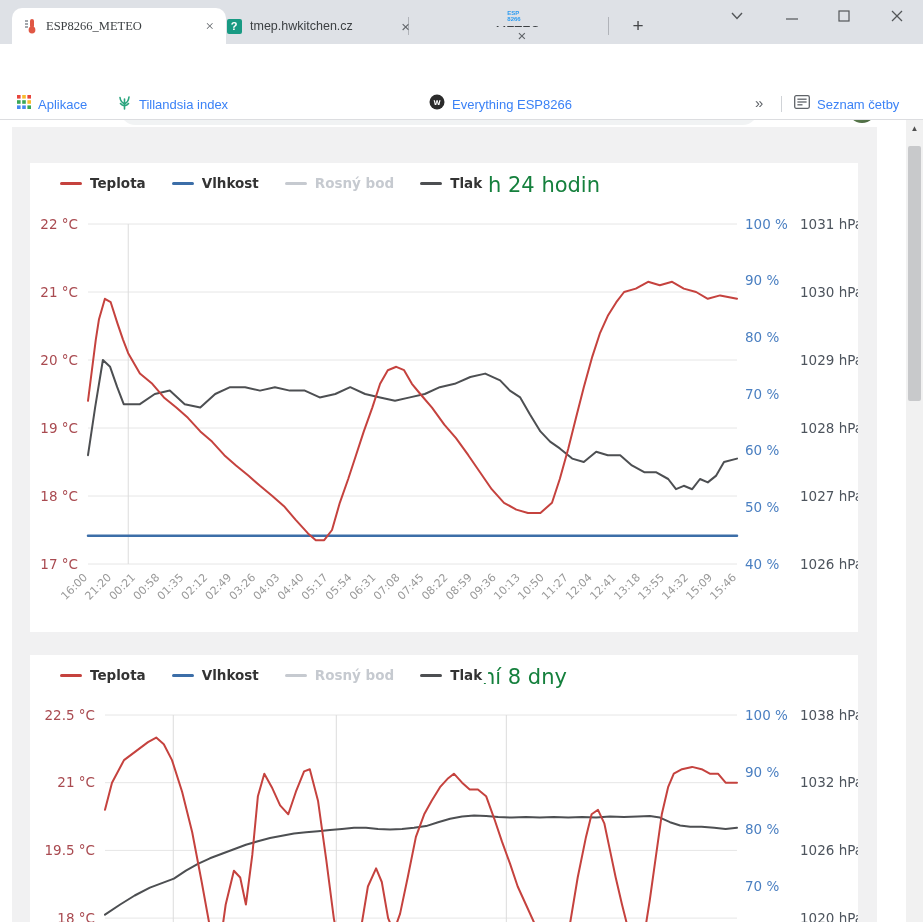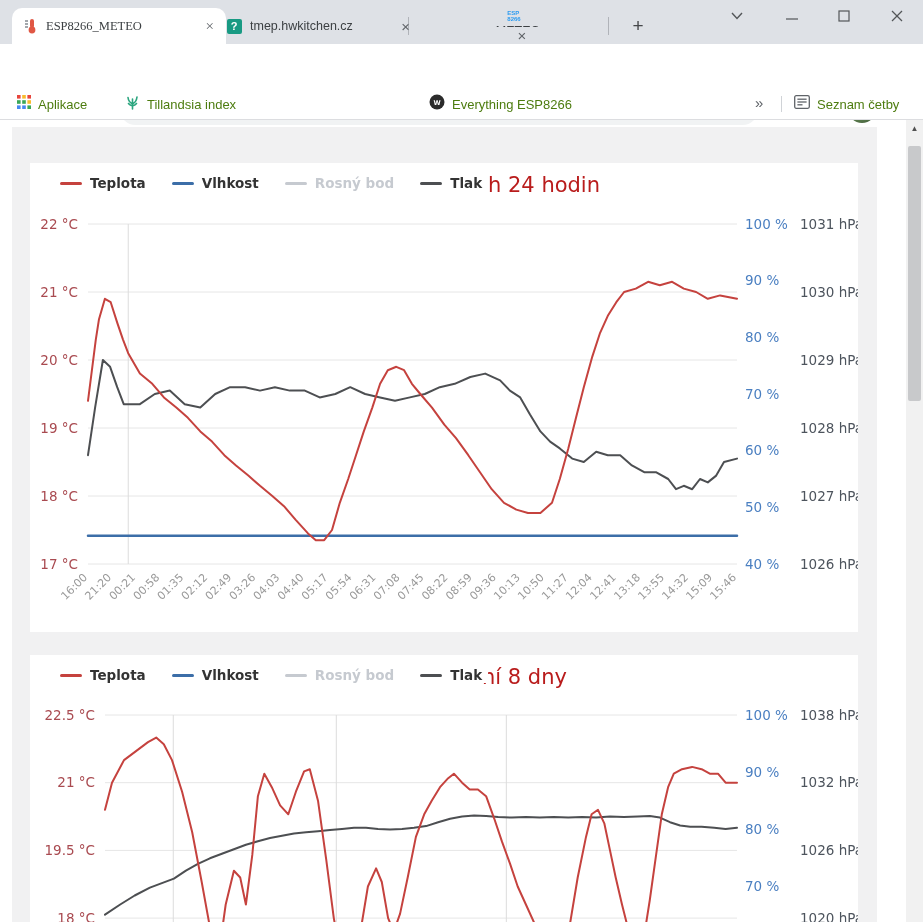--- a/index.html
+++ b/index.html
@@ -29,32 +29,32 @@
            display:flex;align-items:center;padding:0 14px;box-sizing:border-box;}
   .sec-txt{font-size:14px;color:#5f6368;margin:0 10px 0 8px;}
   .omnidiv{width:1px;height:16px;background:#d0d3d7;margin-right:12px;}
   .url-txt{font-size:14px;color:#202124;}
   .tb-ic{position:absolute;top:51px;width:28px;height:28px;display:flex;align-items:center;justify-content:center;color:#5f6368;}
   .avatar{position:absolute;left:848px;top:51px;width:28px;height:28px;border-radius:50%;
           background:radial-gradient(circle at 35% 35%,#9dbb7a,#5c7d4e 55%,#3f5a38 90%);}
   
   .bookbar{position:absolute;left:0;top:88px;width:100%;height:32px;background:#fff;border-bottom:1px solid #dcdde0;box-sizing:border-box;}
   .bk{position:absolute;top:4px;height:24px;display:flex;align-items:center;gap:7px;padding:0 5px;border-radius:12px;}
-  .bk .lbl{font-size:13px;color:#4d7c0f;white-space:nowrap;}
+  .bk .lbl{font-size:13px;color:#3b82f6;white-space:nowrap;}
   .bk-ovf{position:absolute;left:755px;top:6px;font-size:15px;color:#5f6368;}
   .bkdiv{position:absolute;left:781px;top:8px;width:1px;height:16px;background:#d0d3d7;}
   
   .panel{position:absolute;left:12px;top:127px;width:865px;height:795px;background:#f1f1f2;}
   .card{position:absolute;background:#fff;}
   .card1{left:30px;top:163px;width:828px;height:469px;}
   .card2{left:30px;top:655px;width:828px;height:267px;overflow:hidden;}
   .legend{position:absolute;left:30px;top:12px;display:flex;gap:26px;align-items:center;z-index:2;background:#fff;padding-right:6px;}
   .lg-item{display:inline-flex;align-items:center;font-family:"DejaVu Sans",sans-serif;font-weight:bold;font-size:13.5px;color:#333;}
   .lg-dash{width:22px;height:3px;border-radius:2px;display:inline-block;margin-right:8px;}
-  .chart-title{position:absolute;top:10px;font-family:"DejaVu Sans",sans-serif;font-size:21px;color:#b91c1c;z-index:1;white-space:nowrap;}
+  .chart-title{position:absolute;top:10px;font-family:"DejaVu Sans",sans-serif;font-size:21px;color:#15803d;z-index:1;white-space:nowrap;}
   .card svg{position:absolute;left:0;top:0;}
   svg text{font-family:"DejaVu Sans",sans-serif;}
   
   .scrollbar{position:absolute;right:0;top:120px;width:17px;height:802px;background:#f1f1f1;}
   .sb-arrow{position:absolute;left:0;top:4px;width:17px;text-align:center;font-size:8px;color:#505050;}
   .sb-thumb{position:absolute;left:2px;top:26px;width:13px;height:255px;background:#c8c9cb;border-radius:2px;}
 </style>
 </head>
 <body>
 
@@ -150,21 +150,21 @@
         <rect x="0" y="5.2" width="3.6" height="3.6" fill="#3aa757"></rect>
           <rect x="5.2" y="5.2" width="3.6" height="3.6" fill="#3aa757"></rect>
           <rect x="10.4" y="5.2" width="3.6" height="3.6" fill="#f9bb2d"></rect>
         <rect x="0" y="10.4" width="3.6" height="3.6" fill="#4688f1"></rect>
           <rect x="5.2" y="10.4" width="3.6" height="3.6" fill="#4688f1"></rect>
           <rect x="10.4" y="10.4" width="3.6" height="3.6" fill="#3aa757"></rect>
       </svg>
     </span>
     <span class="lbl">Aplikace</span>
   </div>
-  <div class="bk" style="left:120px;">
+  <div class="bk" style="left:112px;">
     <span>
       <svg width="15" height="15" viewBox="0 0 15 15">
           <path d="M7.5 14 C7.5 9 7.5 7 7.5 4 M7.5 9 C5.5 8 3.5 6.5 3 2.5 M7.5 9 C9.5 8 11.5 6 12 2 M7.5 11 C6 10.5 4.5 10 3.5 8.5 M7.5 11 C9 10.5 10.5 10 11.5 8.5" fill="none" stroke="#2aa57e" stroke-width="1.6" stroke-linecap="round"></path>
         </svg>
     </span>
     <span class="lbl">Tillandsia index</span>
   </div>
   <div class="bk" style="left:424px;">
     <span>
       <svg width="16" height="16" viewBox="0 0 16 16">

